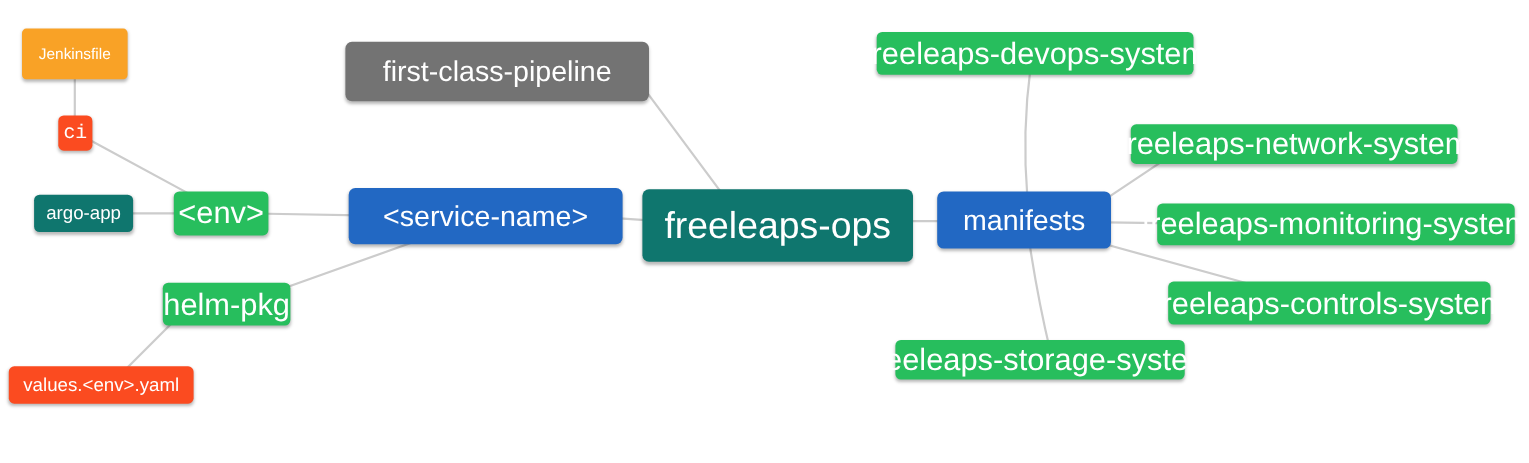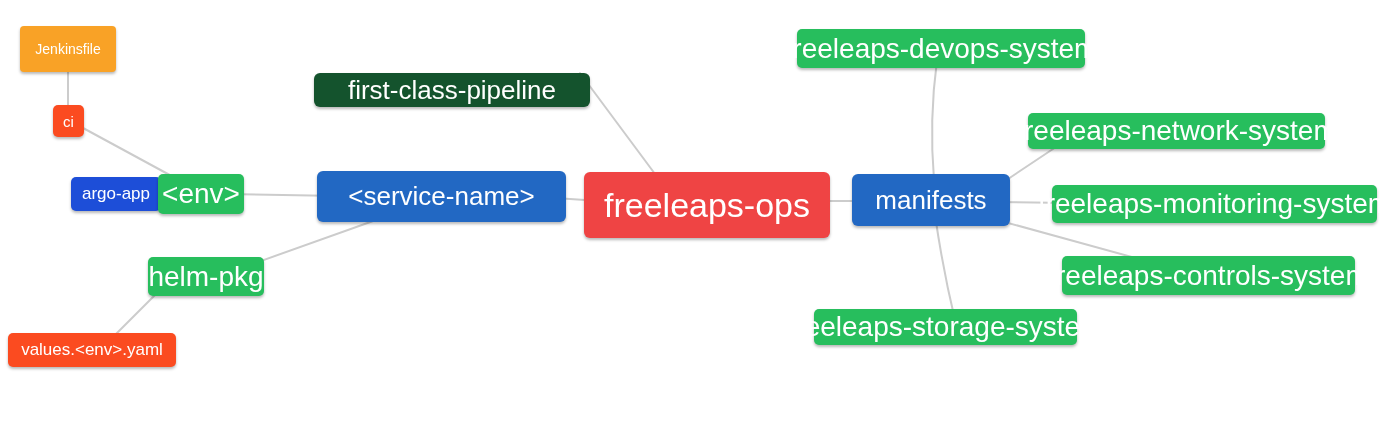--- a/index.html
+++ b/index.html
@@ -29,21 +29,21 @@
     white-space:nowrap;
     border-radius:5px;
     box-shadow:0 2px 3px rgba(0,0,0,0.28);
     cursor:pointer;
     user-select:none;
   }
   .t1{font-size:34px;border-radius:6px;}
   .t2{font-size:26px;border-radius:6px;}
   .t3{font-size:28px;}
   .t4{font-size:17px;}
-  .t5{font-size:15px;}
+  .t5{font-size:18px;font-family:Liberation Mono, monospace;}
   .t6{font-size:14px;border-radius:4px;}
 </style>
 </head>
 <body>
 
 <svg id="edges" xmlns="http://www.w3.org/2000/svg" viewBox="0 0 1390 421">
   <path d="M 68 45 L 68 120" style="stroke: rgb(204, 204, 204);"></path>
   <path d="M 72 122 L 190 186" style="stroke: rgb(204, 204, 204);"></path>
   <path d="M 100 194 L 180 194" style="stroke: rgb(204, 204, 204);"></path>
   <path d="M 225 194 L 340 196" style="stroke: rgb(204, 204, 204);"></path>
@@ -56,33 +56,33 @@
   <path d="M 990 191 L 1080 131" style="stroke: rgb(204, 204, 204);"></path>
   <path d="M 990 202 L 1070 203" style="stroke: rgb(204, 204, 204);"></path>
   <path d="M 990 218 L 1150 262" style="stroke: rgb(204, 204, 204);"></path>
   <path d="M 935 215 Q 943 270 955 320" style="stroke: rgb(204, 204, 204);"></path>
 </svg>
 
 <div class="node t6" style="left: 20px; top: 26px; width: 96px; height: 46px; background-color: rgb(249, 162, 38);">Jenkinsfile</div>
 
 <div class="node t5" style="left: 53px; top: 105px; width: 31px; height: 32px; background-color: rgb(251, 75, 32);">ci</div>
 
-<div class="node t4" style="left: 31px; top: 177px; width: 90px; height: 34px; background-color: #1d4ed8; margin-left: 40px;">argo-app</div>
+<div class="node t4" style="left: 31px; top: 177px; width: 90px; height: 34px; background-color: #0f766e;">argo-app</div>
 
 <div class="node t3" style="left: 158px; top: 174px; width: 86px; height: 40px; background-color: rgb(39, 190, 93);">&lt;env&gt;</div>
 
 <div class="node t3" style="left: 148px; top: 257px; width: 116px; height: 39px; background-color: rgb(39, 190, 93);">helm-pkg</div>
 
 <div class="node t4" style="left: 8px; top: 333px; width: 168px; height: 34px; background-color: rgb(251, 75, 32);">values.&lt;env&gt;.yaml</div>
 
-<div class="node t2" style="left: 314px; top: 38px; width: 276px; height: 34px; background-color: #14532d; margin-top: 35px;">first-class-pipeline</div>
+<div class="node t2" style="left: 314px; top: 38px; width: 276px; height: 54px; background-color: #737373;">first-class-pipeline</div>
 
 <div class="node t2" style="left: 317px; top: 171px; width: 249px; height: 51px; background-color: rgb(34, 104, 195);">&lt;service-name&gt;</div>
 
-<div class="node t1" style="left: 584px; top: 172px; width: 246px; height: 66px; background-color: #ef4444;">freeleaps-ops</div>
+<div class="node t1" style="left: 584px; top: 172px; width: 246px; height: 66px; background-color: #0f766e;">freeleaps-ops</div>
 
 <div class="node t2" style="left: 852px; top: 174px; width: 158px; height: 52px; background-color: rgb(34, 104, 195);">manifests</div>
 
 <div class="node t3" style="left: 797px; top: 29px; width: 288px; height: 39px; background-color: rgb(39, 190, 93);">freeleaps-devops-system</div>
 
 <div class="node t3" style="left: 1028px; top: 113px; width: 297px; height: 36px; background-color: rgb(39, 190, 93);">freeleaps-network-system</div>
 
 <div class="node t3" style="left: 1052px; top: 185px; width: 325px; height: 38px; background-color: rgb(39, 190, 93);">freeleaps-monitoring-system</div>
 
 <div class="node t3" style="left: 1062px; top: 256px; width: 293px; height: 39px; background-color: rgb(39, 190, 93);">freeleaps-controls-system</div>

